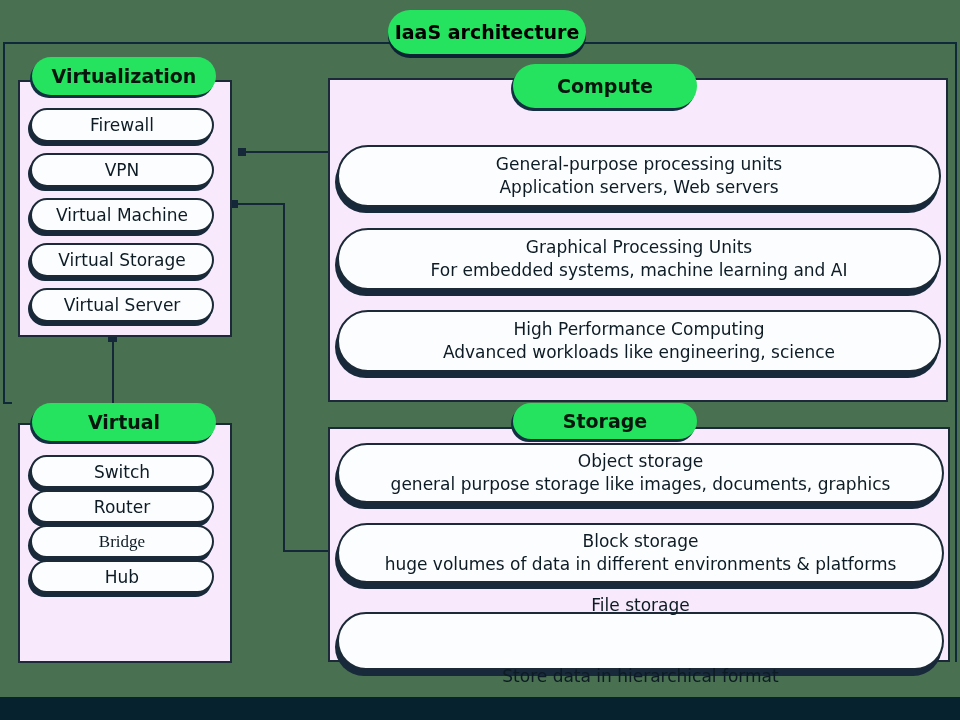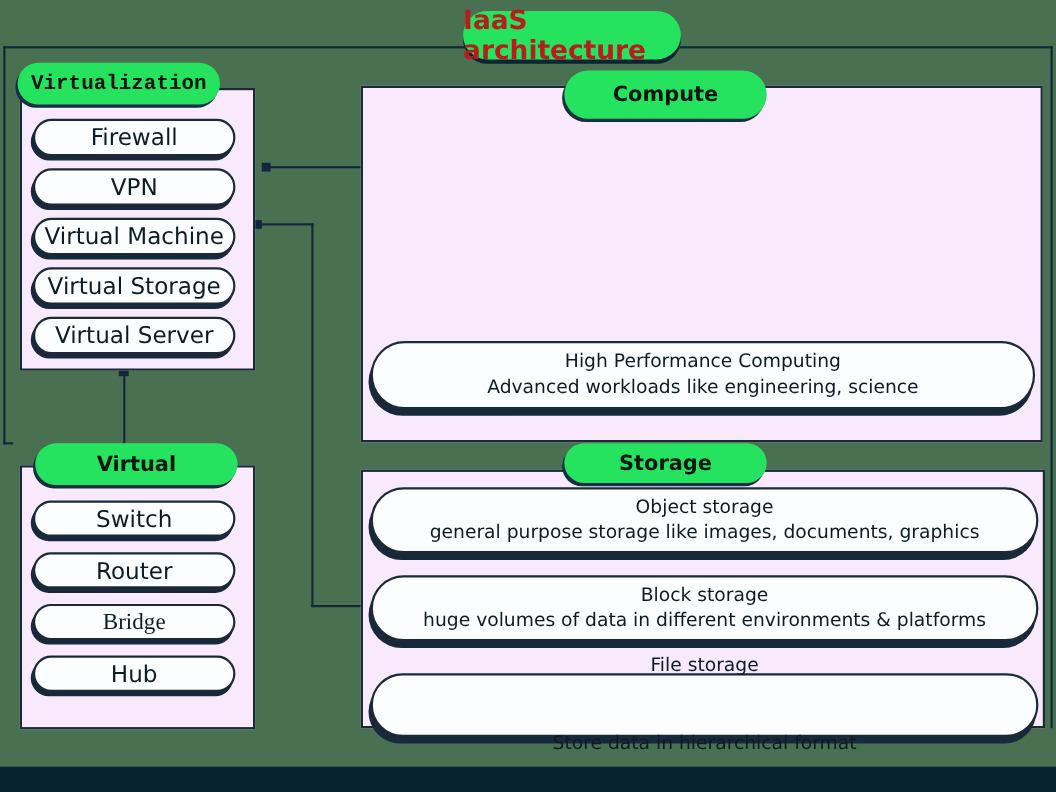--- a/index.html
+++ b/index.html
@@ -18,28 +18,27 @@
   }
   .gpill{
     position:absolute;background:#25e35e;border-radius:22px;
     display:flex;align-items:center;justify-content:center;
     font-weight:700;font-size:19px;color:#06160f;
     box-shadow:-2px 3px 0 #123042;box-sizing:border-box;
   }
   .title-pill{
     position:absolute;background:#25e35e;border-radius:22px;
     display:flex;align-items:center;justify-content:center;
-    font-weight:700;font-size:24px;color:#b91c1c;
+    font-weight:700;font-size:19px;color:#000000;
     box-shadow:0 4px 0 #0a2433;
-    margin-left:33px;
   }
   .wpill{
     position:absolute;background:#fbfdff;border:2px solid #1b2a36;border-radius:18px;
     display:flex;align-items:center;justify-content:center;
-    font-size:21px;box-shadow:-2px 4px 0 #17293a;box-sizing:border-box;text-align:right;
+    font-size:17px;box-shadow:-2px 4px 0 #17293a;box-sizing:border-box;text-align:right;
   }
   .items-col{position:absolute;left:12px;right:12px;display:flex;flex-direction:column;}
   .items-col .wpill{position:relative;width:100%;}
   .bigpill{
     position:absolute;background:#fbfdff;border:2px solid #1b2a36;border-radius:31px;
     display:flex;flex-direction:column;align-items:center;justify-content:center;
     font-size:17px;line-height:1.38;text-align:center;
     box-shadow:-2px 6px 0 #17293a;box-sizing:border-box;
   }
   .footer-bar{position:absolute;left:0;bottom:0;width:960px;height:23px;background:#07222f;}
@@ -80,44 +79,52 @@
     <div class="wpill" style="height:34px;">
         <span>Virtual Machine</span>
       </div>
     <div class="wpill" style="height:34px;">
         <span>Virtual Storage</span>
       </div>
     <div class="wpill" style="height:34px;">
         <span>Virtual Server</span>
       </div>
   </div>
-  <div class="gpill" style="left:16px;top:57px;width:184px;height:38px;font-family:Liberation Mono, monospace;">
+  <div class="gpill" style="left:32px;top:57px;width:184px;height:38px;">
     <span>Virtualization</span>
   </div>
 
   <div class="gbox" style="left:18px;top:423px;width:214px;height:240px;"></div>
-  <div class="items-col" style="left:30px;top:455px;width:184px;gap:14px;">
+  <div class="items-col" style="left:30px;top:455px;width:184px;gap:2px;">
     <div class="wpill" style="height:33px;">
         <span>Switch</span>
       </div>
     <div class="wpill" style="height:33px;">
         <span>Router</span>
       </div>
     <div class="wpill" style="height:33px;font-family:Liberation Serif, serif;">
         <span>Bridge</span>
       </div>
     <div class="wpill" style="height:33px;">
         <span>Hub</span>
       </div>
   </div>
   <div class="gpill" style="left:32px;top:403px;width:184px;height:38px;">
     <span>Virtual</span>
   </div>
 
   <div class="gbox" style="left:328px;top:78px;width:620px;height:324px;"></div>
+  <div class="bigpill" style="left:337px;top:145px;width:604px;height:62px;">
+    <span>General-purpose processing units</span>
+    <span>Application servers, Web servers</span>
+  </div>
+  <div class="bigpill" style="left:337px;top:228px;width:604px;height:62px;">
+    <span>Graphical Processing Units</span>
+    <span>For embedded systems, machine learning and AI</span>
+  </div>
   <div class="bigpill" style="left:337px;top:310px;width:604px;height:62px;">
     <span>High Performance Computing</span>
     <span>Advanced workloads like engineering, science</span>
   </div>
   <div class="gpill" style="left:513px;top:64px;width:184px;height:44px;text-align:right;">
     <span>Compute</span>
   </div>
 
   <div class="gbox" style="left:328px;top:427px;width:622px;height:235px;"></div>
   <div class="bigpill" style="left:337px;top:443px;width:607px;height:60px;">

